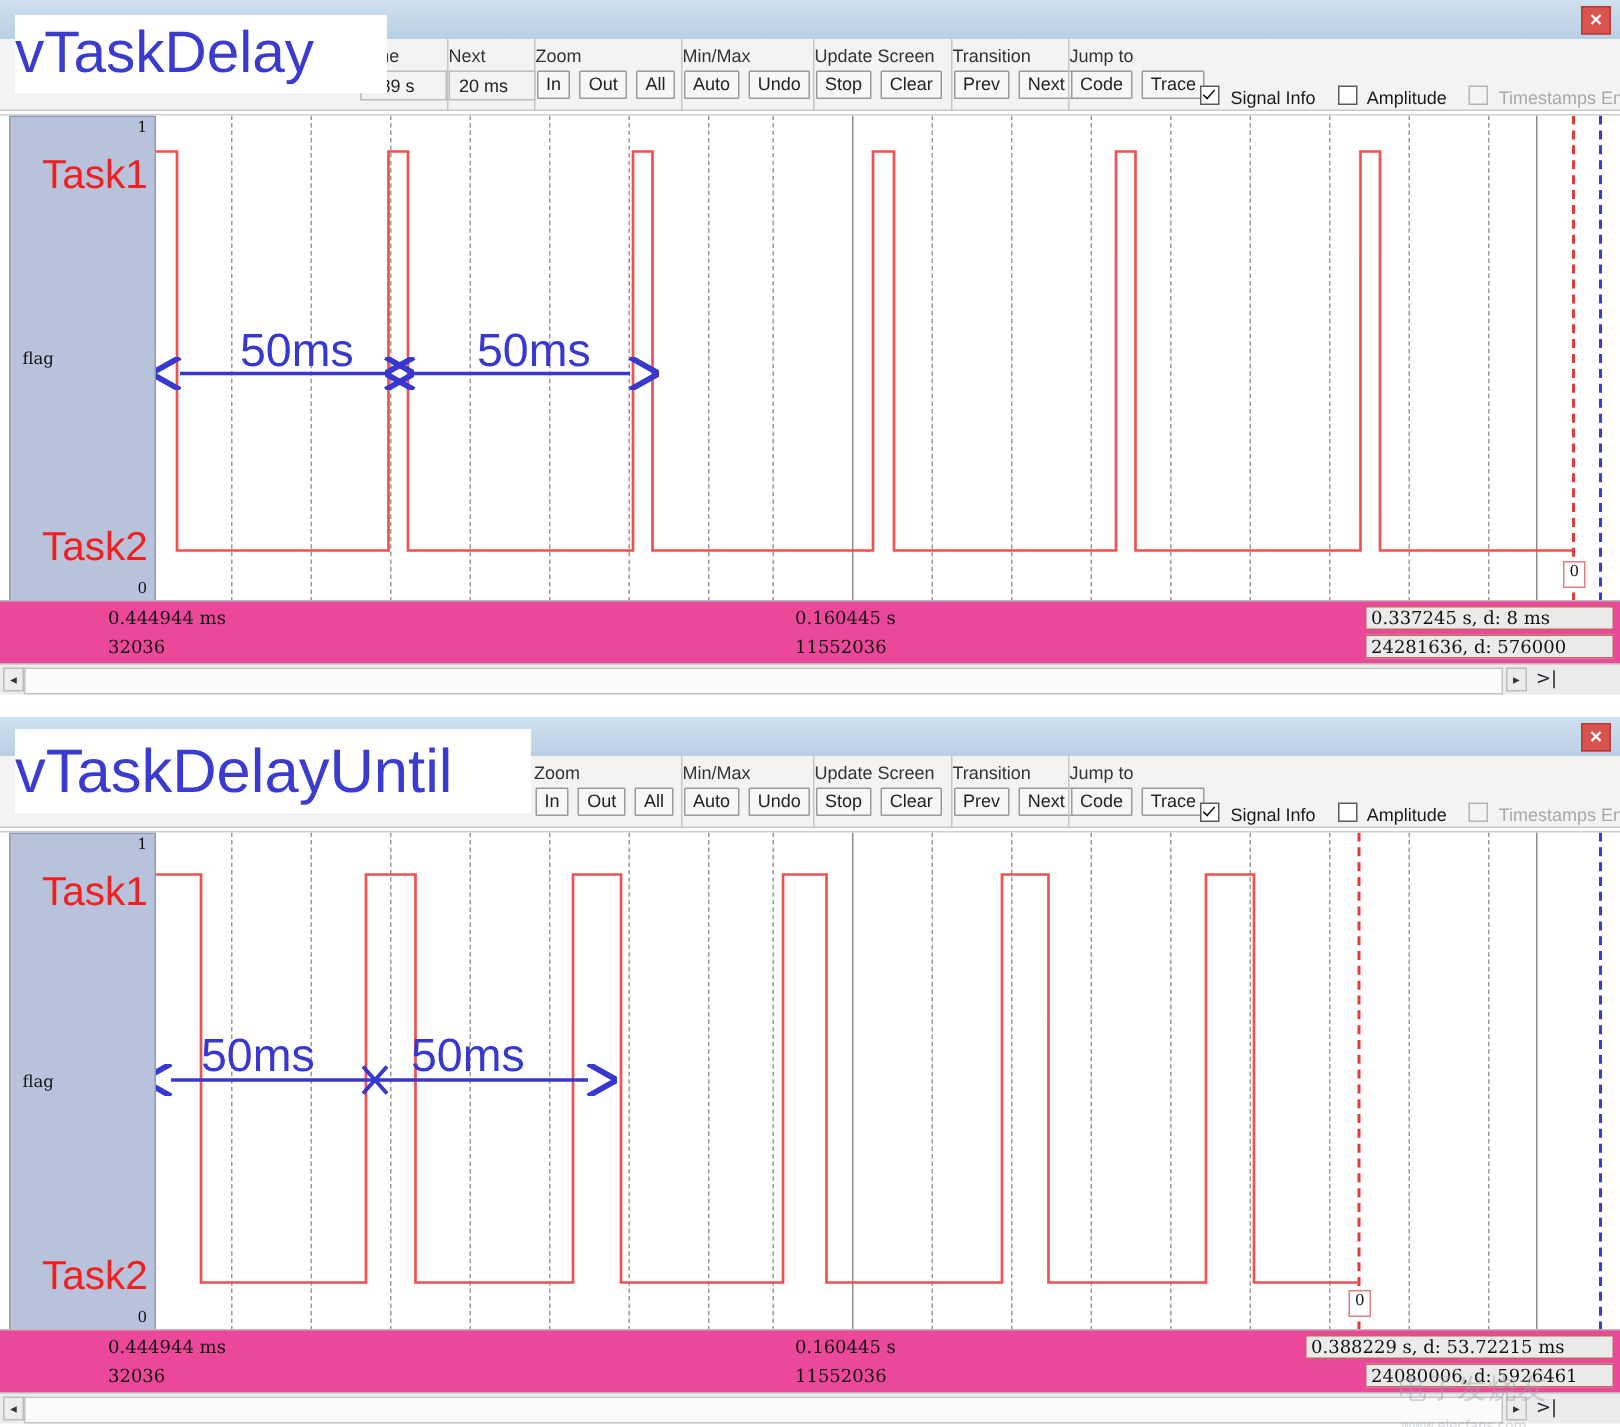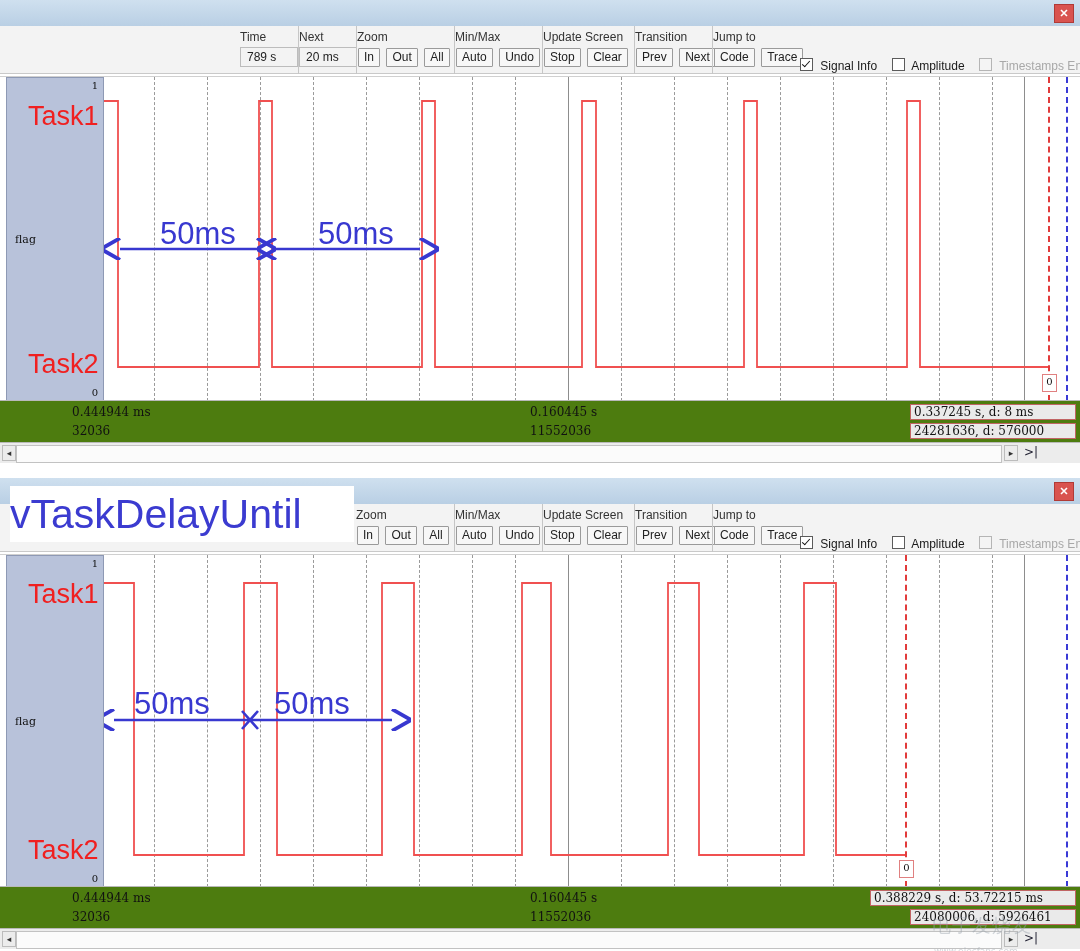--- a/index.html
+++ b/index.html
@@ -73,21 +73,21 @@
   .tasklbl{position:absolute;color:#f02020;font-size:27px;line-height:27px;
     font-family:"Liberation Sans",sans-serif;}
   .msl{position:absolute;color:#3838d0;font-size:31px;line-height:31px;
     font-family:"Liberation Sans",sans-serif;}
 
   
   .bigtitle{position:absolute;background:#fff;color:#3b3bd0;
     font-family:"Liberation Sans",sans-serif;white-space:nowrap;overflow:hidden;}
 
   
-  .status{position:absolute;left:0;width:1080px;background:#4d7c0f;
+  .status{position:absolute;left:0;width:1080px;background:#ec4899;
     border-top:1px solid #b9b9b9;font-family:"DejaVu Serif",serif;}
   .stline{position:absolute;font-size:12px;color:#111;white-space:nowrap;}
   .stbox{position:absolute;border:1px solid #c06464;background:#eaeaea;
     font-size:12px;color:#111;padding:0 3px;white-space:nowrap;
     font-family:"DejaVu Serif",serif;}
 
   
   .sbar{position:absolute;left:0;width:1080px;height:20px;background:#ececec;
     border-top:1px solid #b9b9b9;}
   .sbtrack{position:absolute;left:16px;right:78px;top:2px;height:16px;
@@ -265,20 +265,21 @@
     <span class="stbox" style="left:910px;top:22px;width:158px;">24281636,   d: 576000</span>
   </div>
 
   <div class="sbar" style="top:442px;">
     <div class="sbarrow" style="left:2px;">◂</div>
     <div class="sbtrack"></div>
     <div class="sbarrow" style="right:62px;">▸</div>
     <div class="sbjump" style="right:40px;">&gt;|</div>
   </div>
 
+  <div class="bigtitle" style="left:10px;top:10px;width:248px;height:52px;font-size:39px;line-height:52px;">vTaskDelay</div>
 </div>
 
 <div class="divider" style="top:470px;"></div>
 
 <div class="panel" id="panel2" style="position:absolute;top:478px;left:0;">
 
   <div class="titlebar">
     <div class="closebtn">
       <svg width="10" height="10" viewBox="0 0 10 10" aria-hidden="true">
         <path d="M2 2 L8 8 M8 2 L2 8" stroke="#ffffff" stroke-width="1.6"></path>

